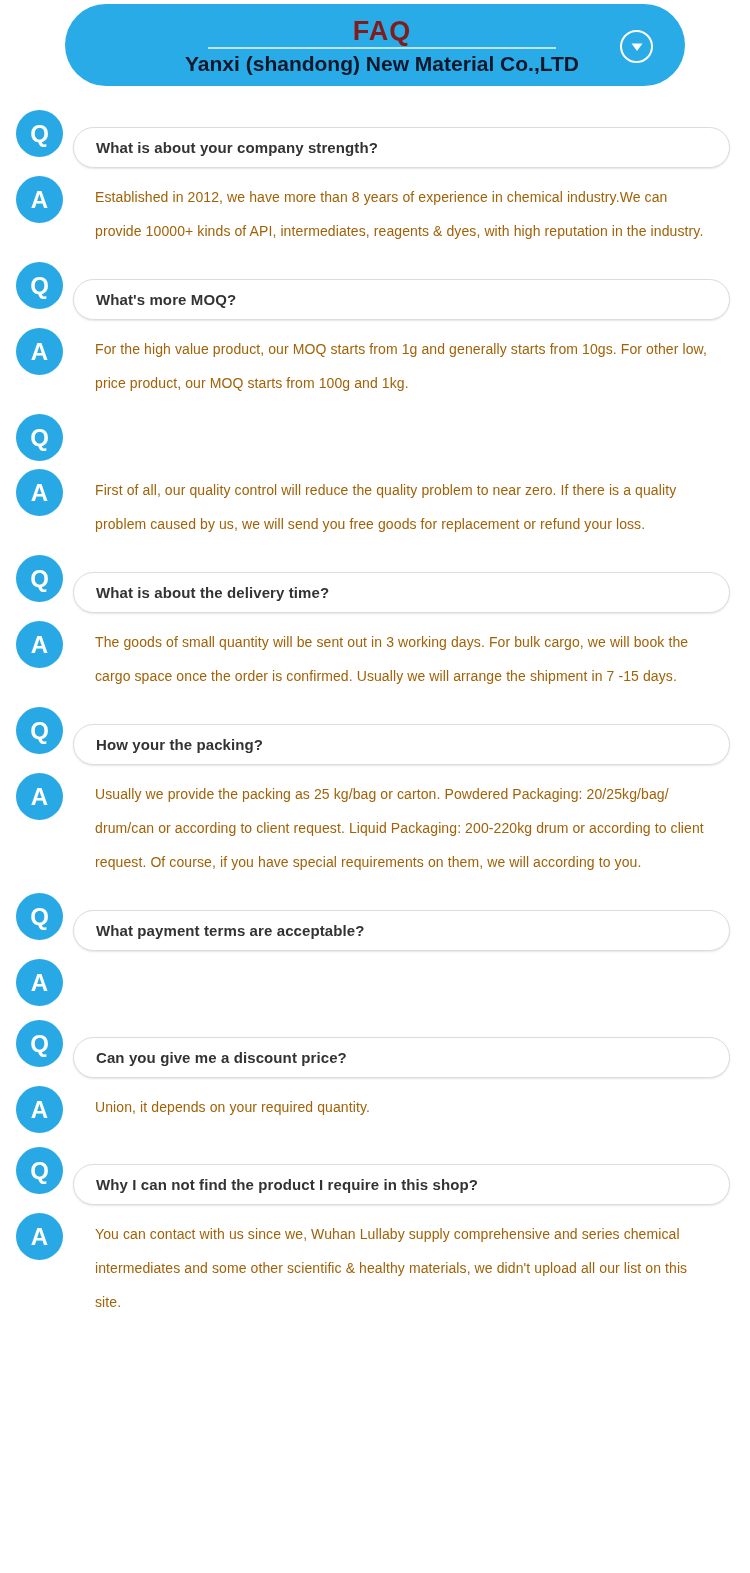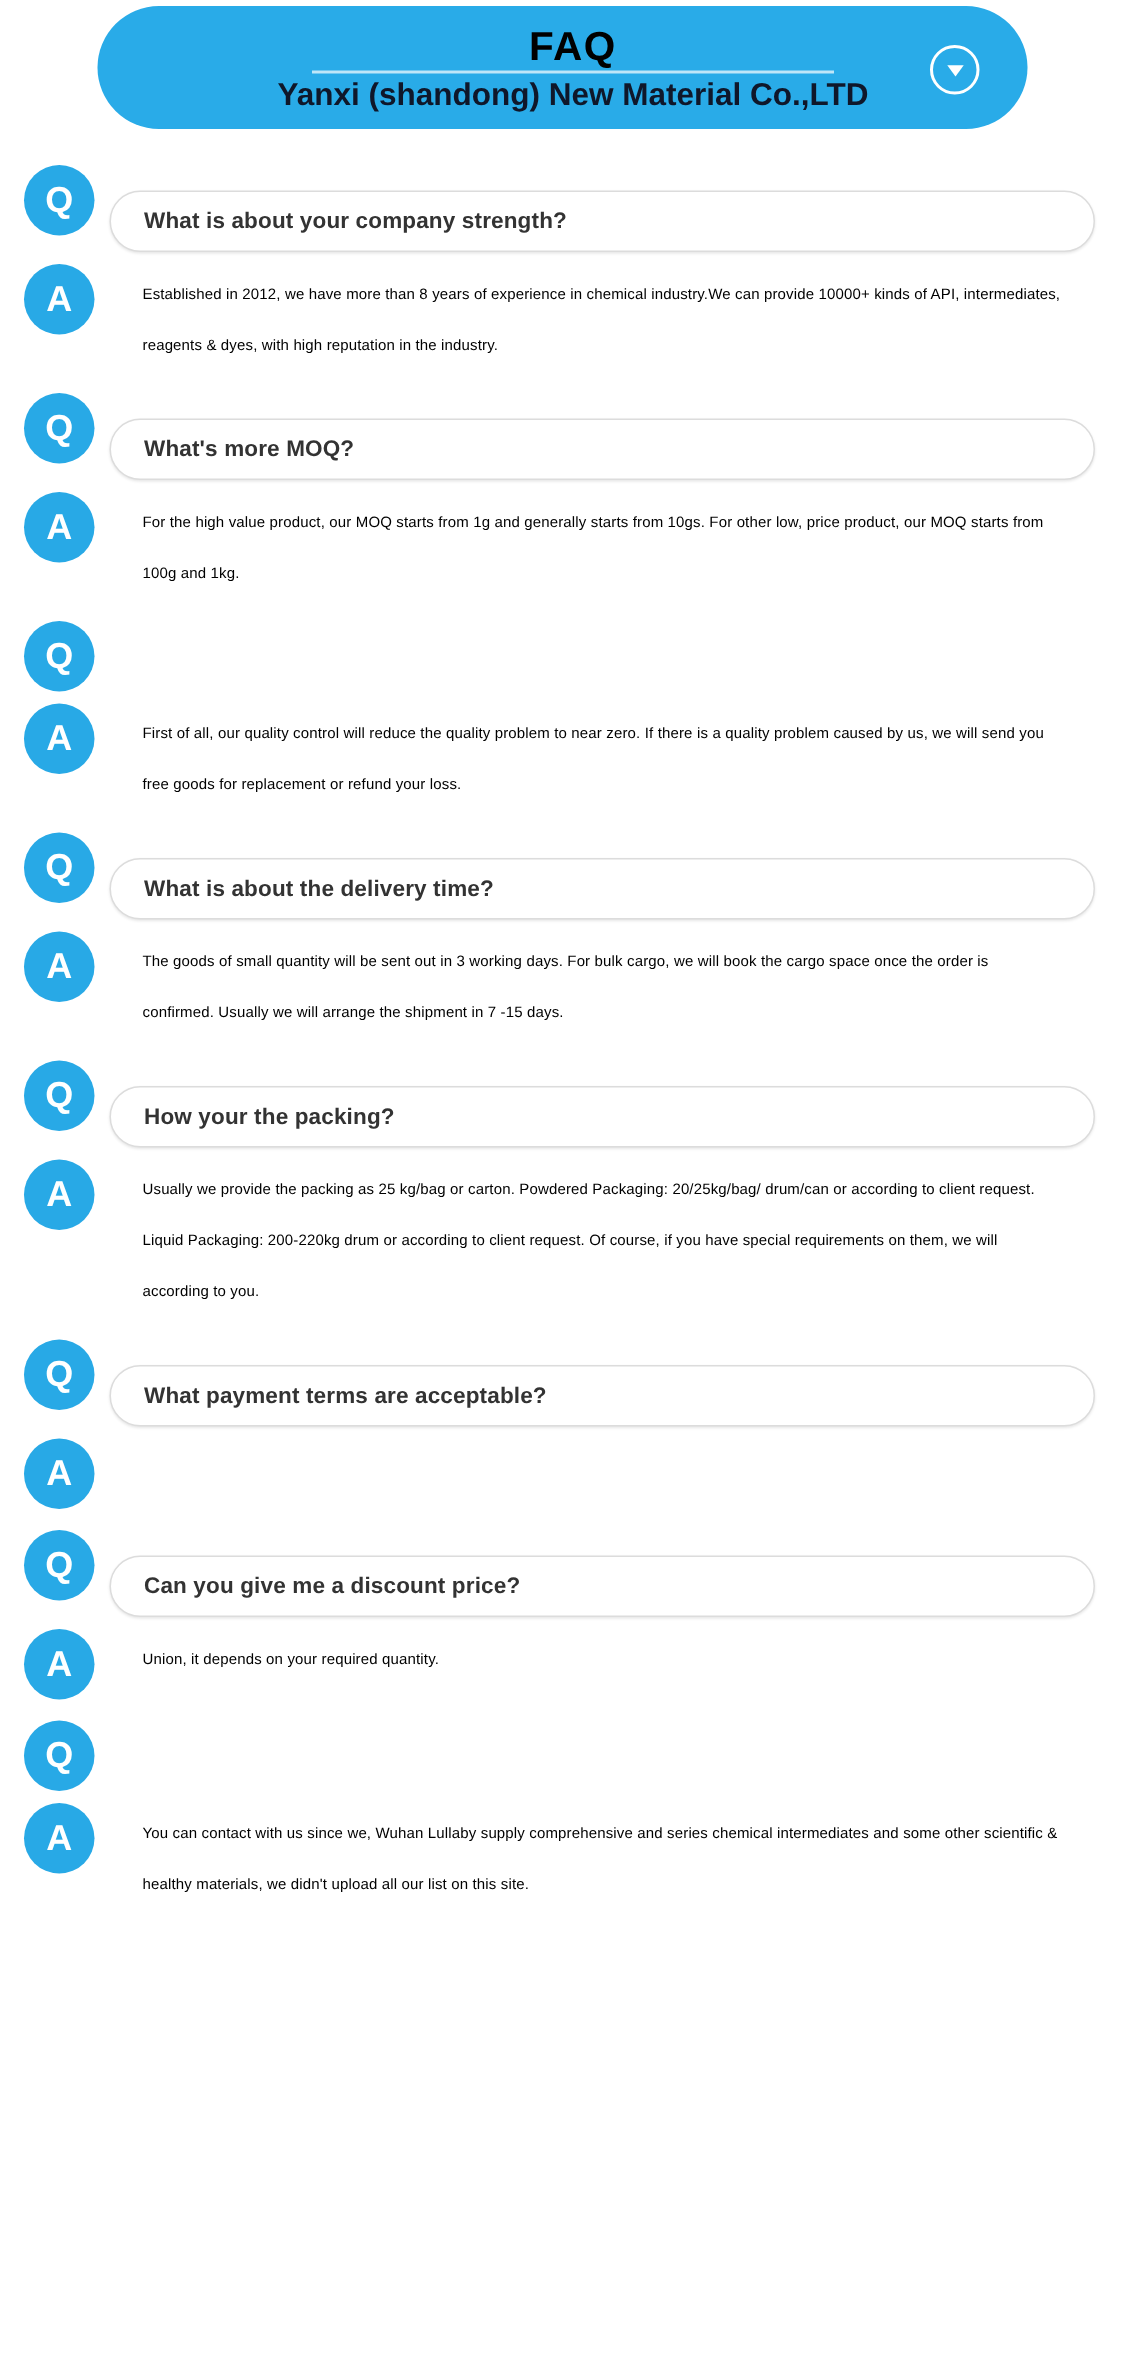--- a/index.html
+++ b/index.html
@@ -35,21 +35,21 @@
     justify-content: center;
   }
   .header-text {
     display: flex;
     flex-direction: column;
     align-items: center;
     justify-content: center;
     margin-left: 14px;
   }
   .header-title {
-    color: #000000;
+    color: #7f1d1d;
     font-size: 27px;
     font-weight: bold;
     letter-spacing: 1px;
     line-height: 30px;
     padding-bottom: 0;
   }
   .header-rule {
     width: 348px;
     height: 2px;
     background: #bfe6f8;
@@ -127,22 +127,22 @@
     letter-spacing: 0.1px;
   }
 
   
   .a-row { margin-bottom: 14px; }
   .a-row .bubble { margin-top: 2px; }
   .a-text {
     flex: 1 1 auto;
     margin-left: 10px;
     padding: 6px 22px 0 22px;
-    font-size: 10px;
-    color: #000000;
+    font-size: 14px;
+    color: #a16207;
     line-height: 34px;
     letter-spacing: 0.1px;
   }
 </style>
 </head>
 <body>
 
 <div class="page">
 
   <div class="header">
@@ -243,20 +243,23 @@
       </div>
       <div class="row a-row">
         <div class="bubble">A</div>
         <div class="a-text">Union, it depends on your required quantity.</div>
       </div>
     </div>
 
     <div class="qa-block">
       <div class="row q-row">
         <div class="bubble">Q</div>
+        <div class="q-pill">
+          <span class="q-text">Why I can not find the product I require in this shop?</span>
+        </div>
       </div>
       <div class="row a-row">
         <div class="bubble">A</div>
         <div class="a-text">You can contact with us since we, Wuhan Lullaby supply comprehensive and series chemical intermediates and some other scientific &amp; healthy materials, we didn't upload all our list on this site.</div>
       </div>
     </div>
 
   </div>
 </div>
 

